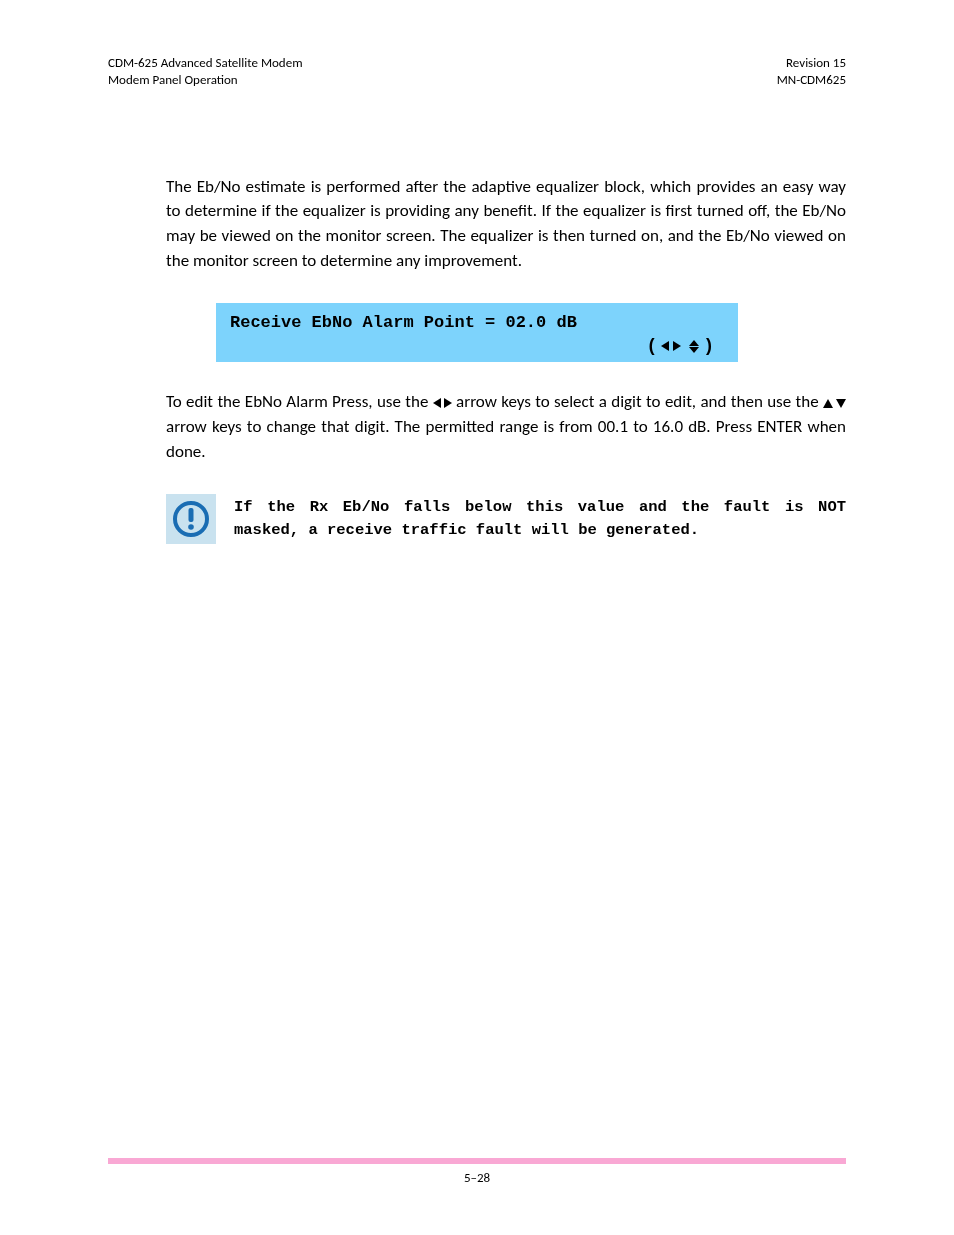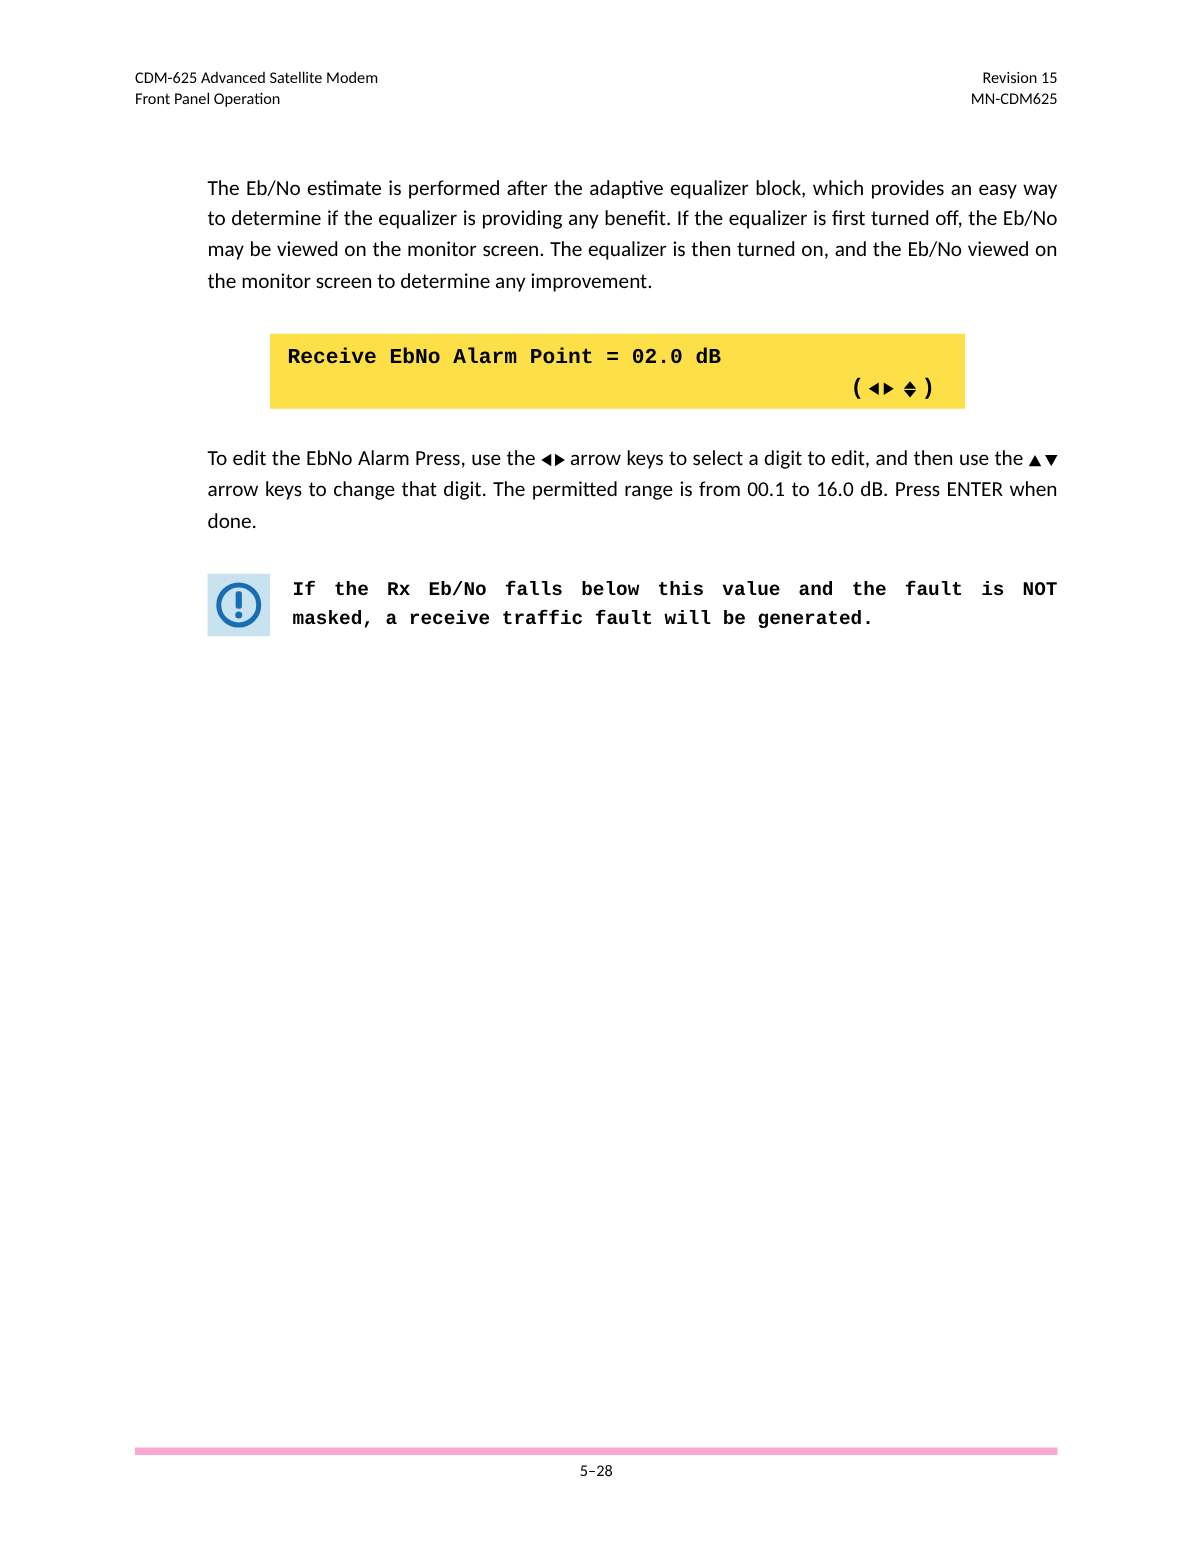--- a/index.html
+++ b/index.html
@@ -13,20 +13,21 @@
       width: 954px;
       height: 1235px;
       position: relative;
       padding: 0;
     }
     .page {
       padding: 55px 108px 50px 108px;
       height: 100%;
       display: flex;
       flex-direction: column;
+      gap: 36px;
     }
     .header {
       display: flex;
       justify-content: space-between;
       font-size: 13px;
       line-height: 1.3;
       margin-bottom: 50px;
     }
     .header-left {
       text-align: left;
@@ -48,23 +49,23 @@
       font-size: 18px;
       font-weight: bold;
       font-family: Arial, sans-serif;
       margin-bottom: 18px;
     }
     .section-number {
       display: inline-block;
       margin-right: 22px;
     }
     .lcd-screen {
-      background: #fde047;
+      background: #7dd3fc;
       margin-left: 108px;
-      margin-right: 74px;
+      margin-right: 108px;
       padding: 10px 14px 6px 14px;
       font-family: "Courier New", monospace;
       font-size: 17px;
       font-weight: bold;
       margin-bottom: 28px;
     }
     .lcd-line1 {
       margin-bottom: 4px;
     }
     .lcd-line2 {
@@ -196,21 +197,21 @@
       font-weight: normal;
     }
   </style>
 </head>
 <body>
 
 <div class="page">
   <div class="header">
     <div class="header-left">
       <div>CDM-625 Advanced Satellite Modem</div>
-      <div>Front Panel Operation</div>
+      <div>Modem Panel Operation</div>
     </div>
     <div class="header-right">
       <div>Revision 15</div>
       <div>MN-CDM625</div>
     </div>
   </div>
 
   <div class="content">
 
     <div class="paragraph">The Eb/No estimate is performed after the adaptive equalizer block, which provides an easy way to determine if the equalizer is providing any benefit. If the equalizer is first turned off, the Eb/No may be viewed on the monitor screen. The equalizer is then turned on, and the Eb/No viewed on the monitor screen to determine any improvement.</div>

